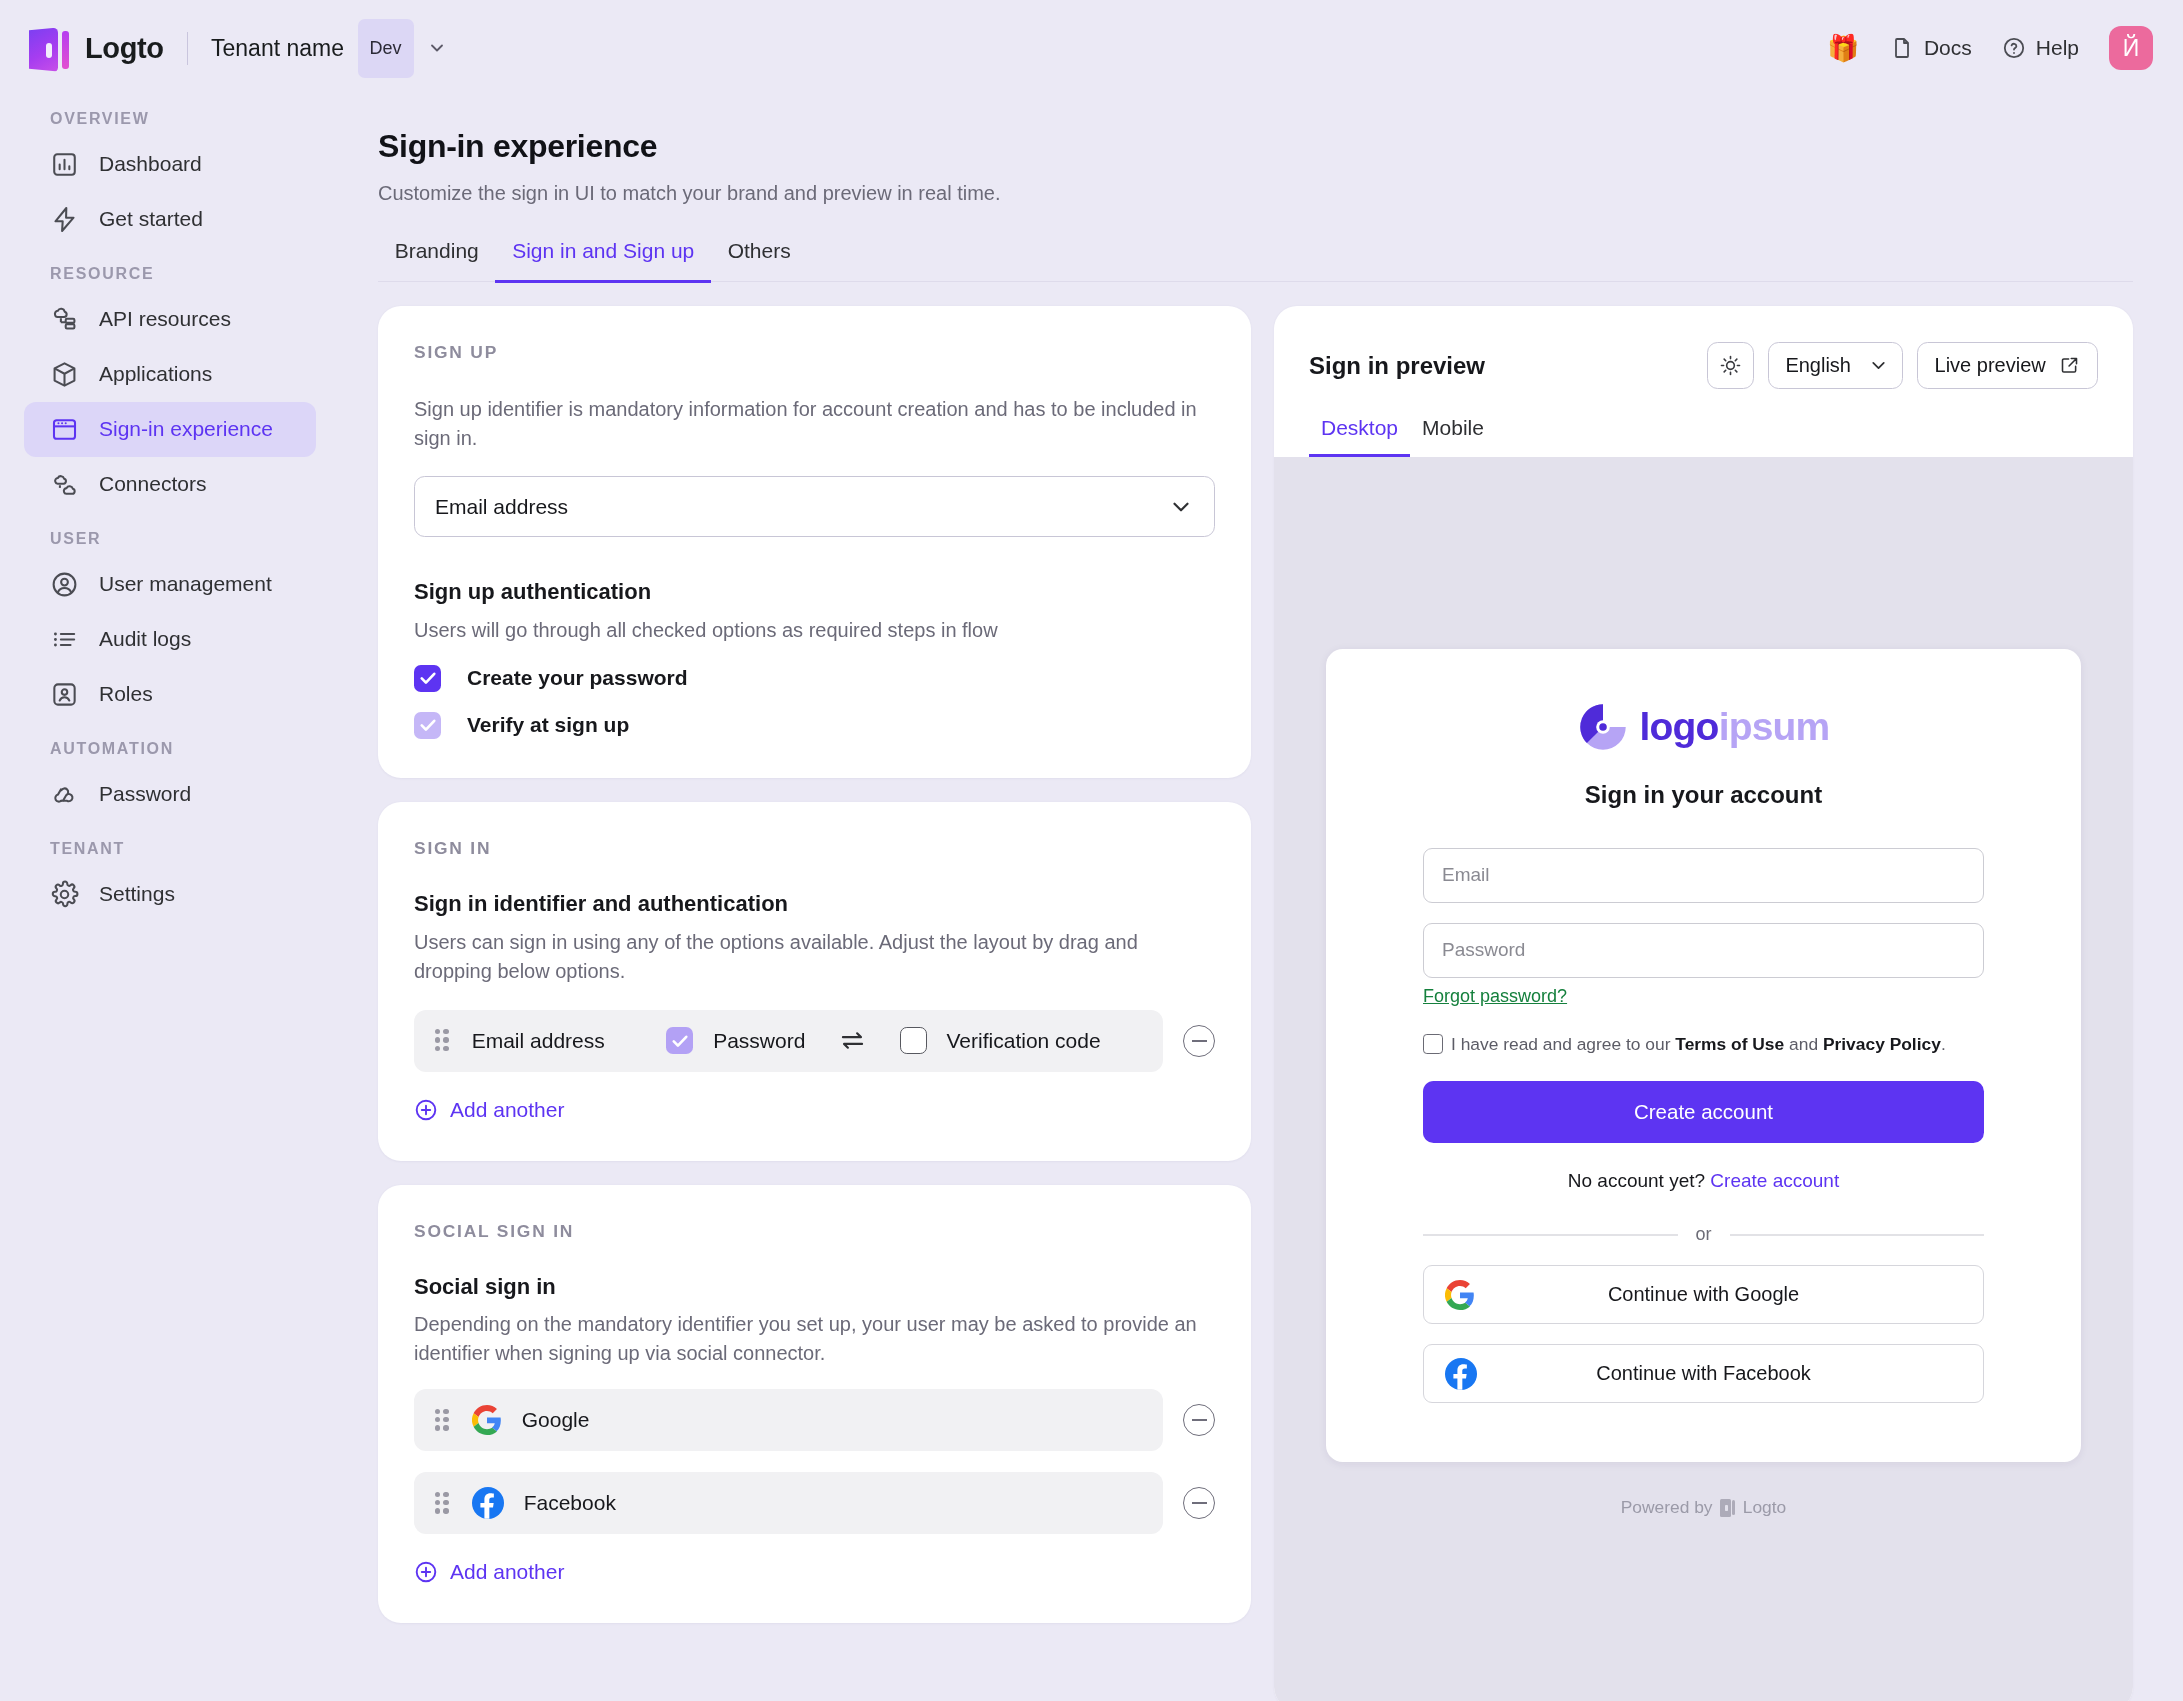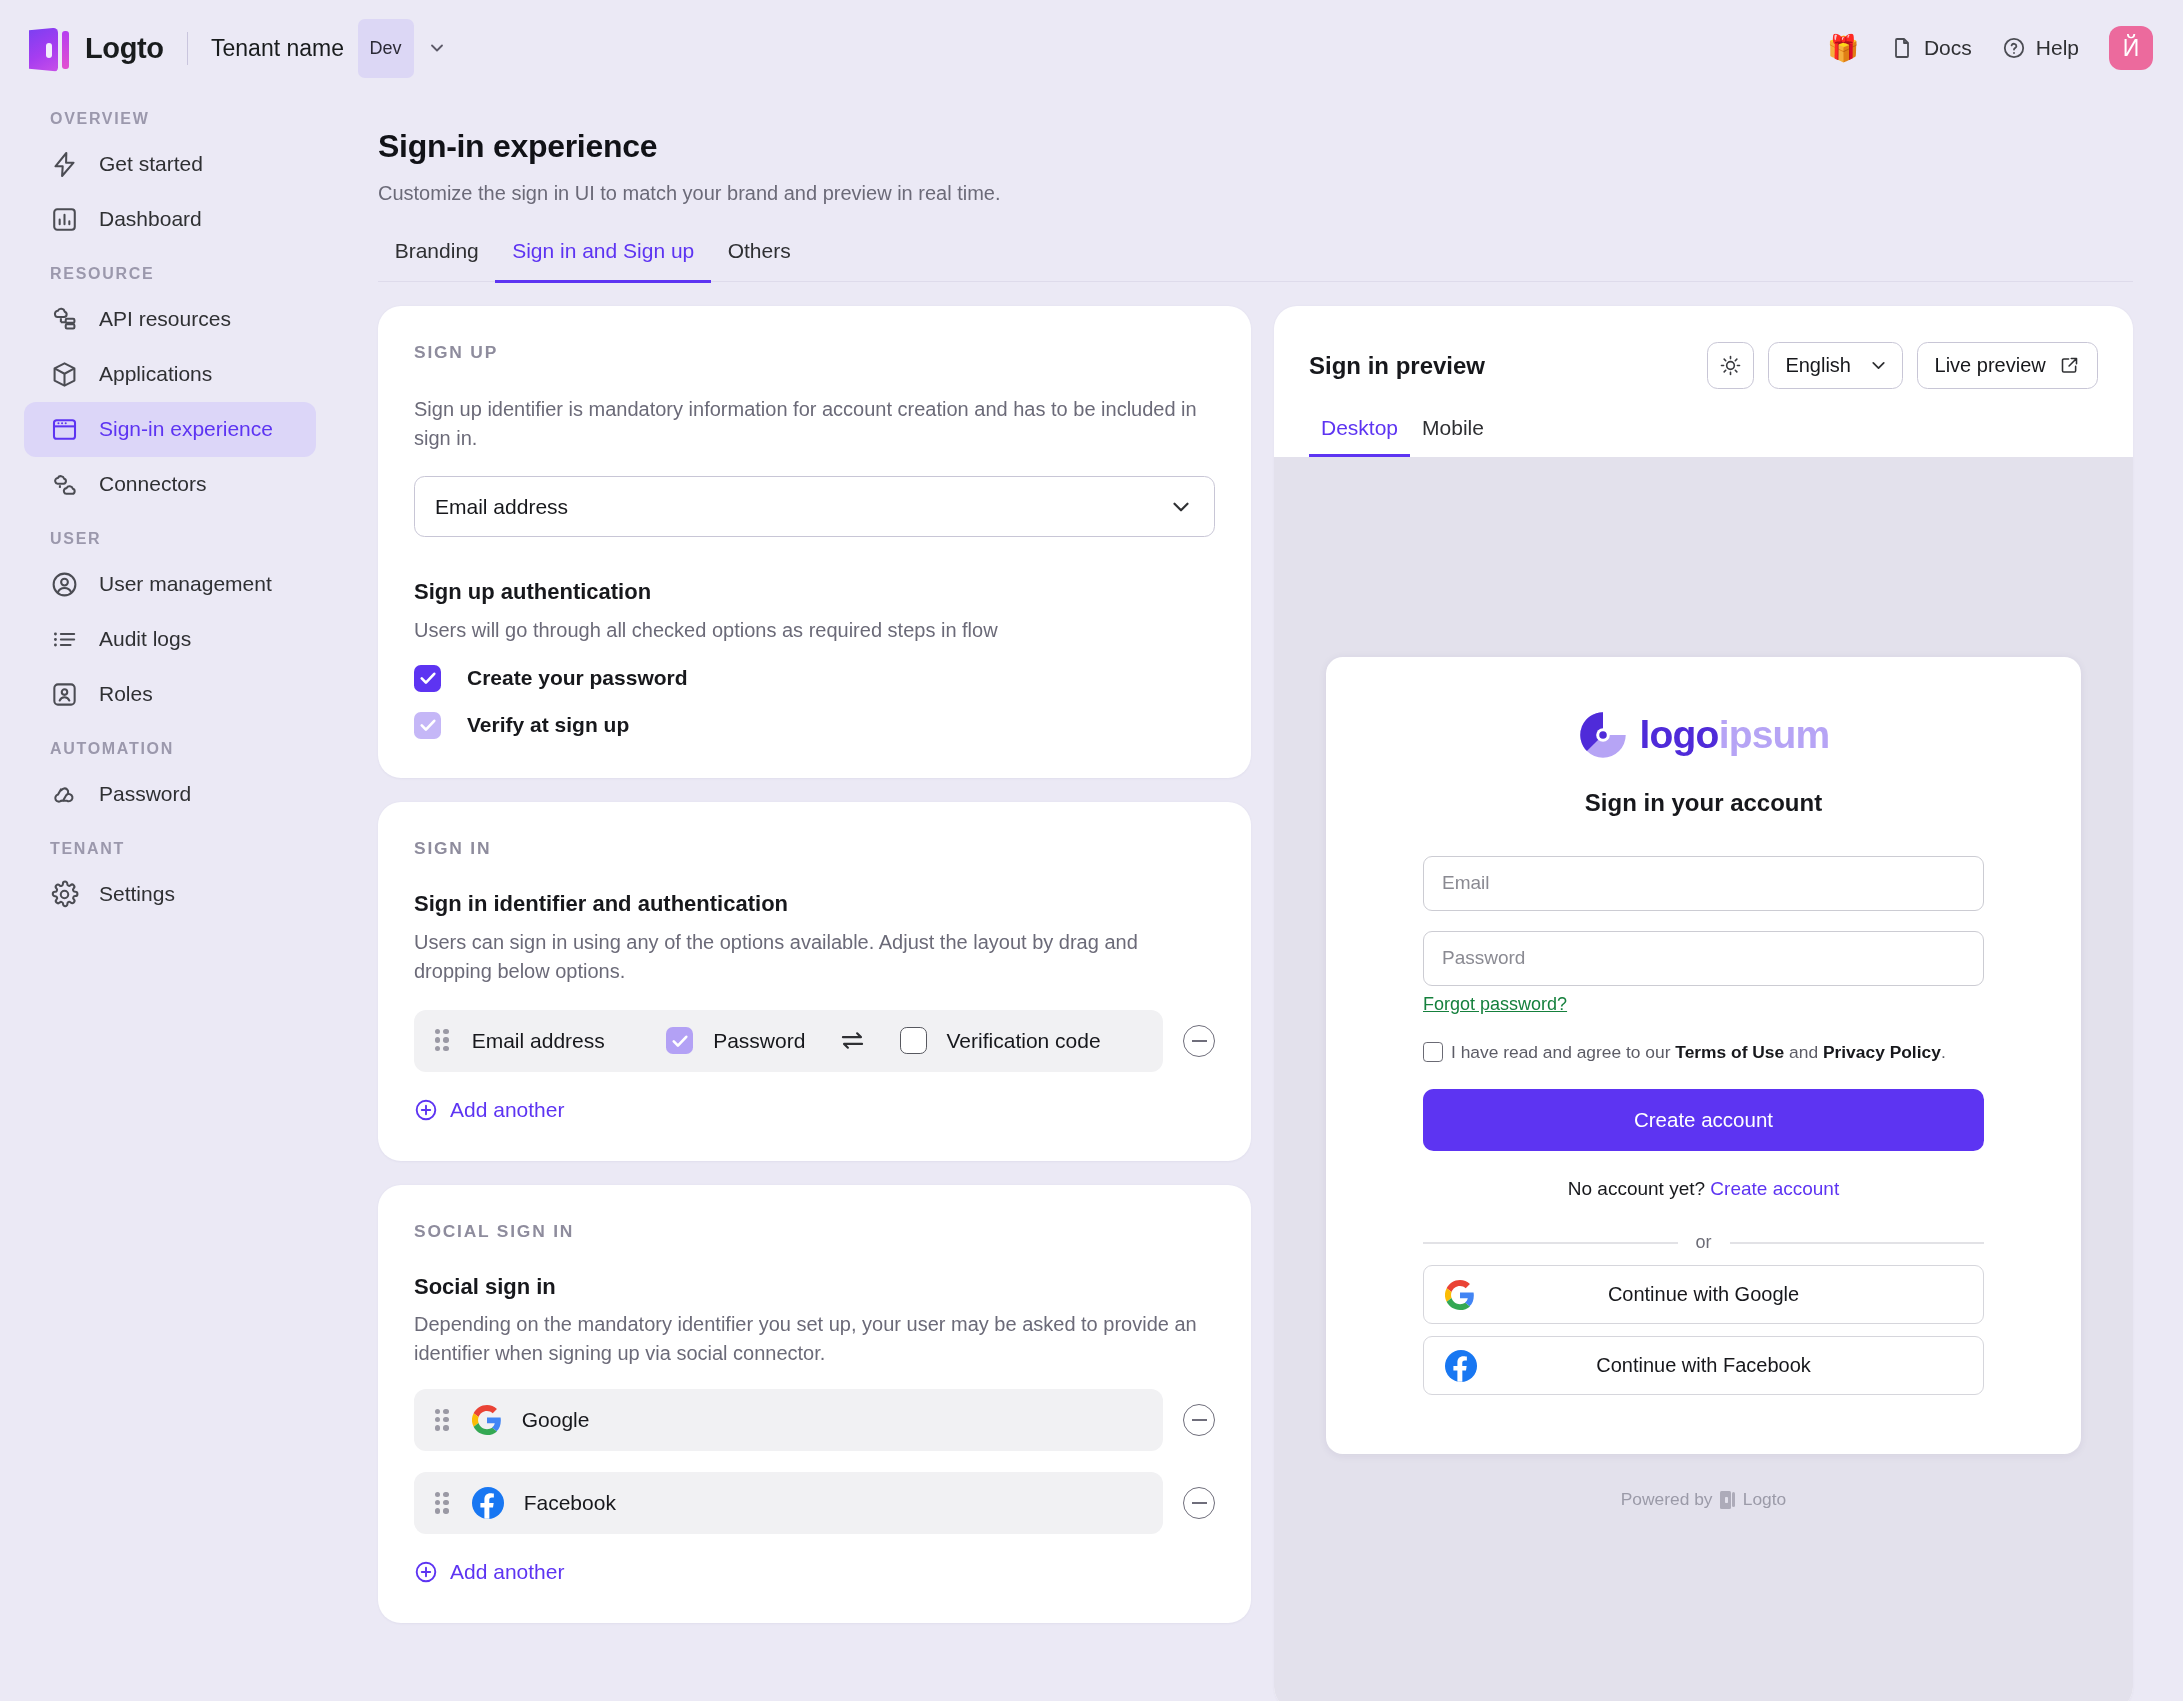--- a/index.html
+++ b/index.html
@@ -211,21 +211,21 @@
     margin-top: 26px; height: 62px; background: #5d34f2; border-radius: 10.6px;
     display: flex; align-items: center; justify-content: center;
     color: #fff; font-size: 20.5px; font-weight: 500; cursor: pointer;
   }
   .pv-noacct { text-align: center; margin-top: 27px; font-size: 19px; color: #17181c; }
   .pv-noacct a { color: #5d34f2; text-decoration: none; }
   .pv-or { display: flex; align-items: center; gap: 18px; margin-top: 32px; }
   .pv-or .line { flex: 1; height: 1.5px; background: #e2e2e6; }
   .pv-or .w { font-size: 18px; color: #6d6d77; }
   .pv-social {
-    margin-top: 12px; height: 59px; border: 1.5px solid #d6d6dc; border-radius: 9px;
+    margin-top: 20px; height: 59px; border: 1.5px solid #d6d6dc; border-radius: 9px;
     display: flex; align-items: center; padding: 0 21px; cursor: pointer; position: relative;
   }
   .pv-social .lbl {
     position: absolute; left: 0; right: 0; text-align: center;
     font-size: 20px; font-weight: 500; color: #17181c;
   }
   .pv-powered {
     display: flex; align-items: center; justify-content: center; gap: 7.6px;
     margin-top: 35px; font-size: 17.4px; color: #9b9aa8;
   }
@@ -275,31 +275,31 @@
     <div class="avatar">Й</div>
   </div>
 </div>
 
 <div class="layout">
 
   <div class="sidebar">
 
     <div class="nav-group-title first">OVERVIEW</div>
     <div class="nav-item">
-      <svg viewBox="0 0 24 24" stroke="#4b4c53" fill="none" stroke-width="1.7" stroke-linejoin="round">
-          <path d="M13.5 2.5 4.5 13.5h6L10 21.5l9.5-11h-6.2z"></path>
-        </svg>
-      <span>Get started</span>
-    </div>
-    <div class="nav-item">
       <svg viewBox="0 0 24 24" stroke="#4b4c53" fill="none" stroke-width="1.7">
           <rect x="3.5" y="3.5" width="17" height="17" rx="2.5"></rect>
           <path d="M8 16v-4M12 16V8M16 16v-2.5" stroke-linecap="round"></path>
         </svg>
       <span>Dashboard</span>
+    </div>
+    <div class="nav-item">
+      <svg viewBox="0 0 24 24" stroke="#4b4c53" fill="none" stroke-width="1.7" stroke-linejoin="round">
+          <path d="M13.5 2.5 4.5 13.5h6L10 21.5l9.5-11h-6.2z"></path>
+        </svg>
+      <span>Get started</span>
     </div>
 
     <div class="nav-group-title">RESOURCE</div>
     <div class="nav-item">
       <svg viewBox="0 0 24 24" stroke="#4b4c53" fill="none" stroke-width="1.6" stroke-linejoin="round">
           <path d="M4.2 8.2a2.6 2.6 0 0 1 2.3-3.4 3 3 0 0 1 5.6.7 2.3 2.3 0 0 1-.4 4.5H6.2a2.2 2.2 0 0 1-2-1.8z"></path>
           <path d="M9 11v3.2M9 14.2h3.5"></path>
           <rect x="13" y="11.4" width="7.2" height="3.4" rx="1"></rect>
           <rect x="13" y="16" width="7.2" height="3.4" rx="1"></rect>
         </svg>

